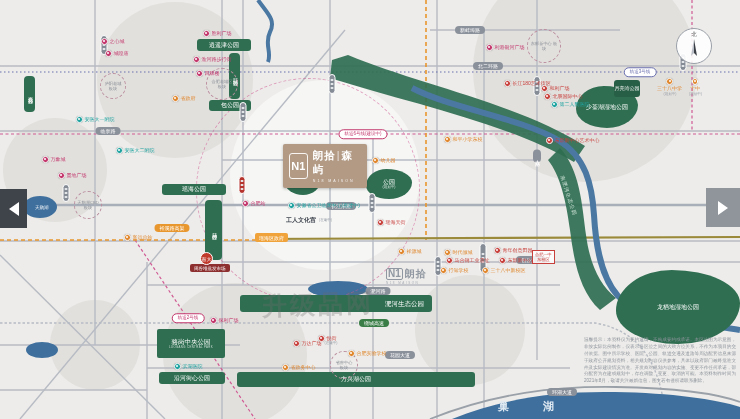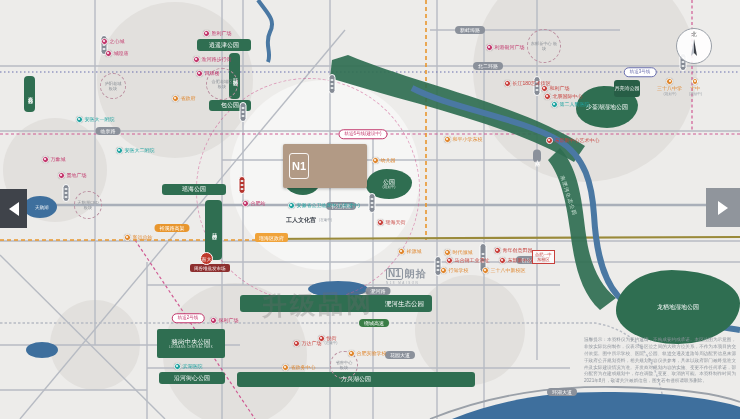--- a/index.html
+++ b/index.html
@@ -433,31 +433,36 @@
         <span class="lbl" style="color: rgb(224, 134, 44);">省政务中心</span>
       </div>
       <div class="poi" style="left: 174px; top: 363px;">
         <span class="dot" style="background: rgb(31, 163, 160);"></span>
         <span class="lbl" style="color: rgb(31, 163, 160);">滨湖医院</span>
       </div>
     </div>
 
   <div id="project" class="abs">
     <div class="mark">N1</div>
+    <div class="names">
+      <div class="cn"><span>朗拾</span><span class="sep">|</span><span>森屿</span></div>
+      <div class="latin">N18 MAISON</div>
+    </div>
   </div>
 
   <div id="phase2" class="abs">
     <div class="row">
         <span class="m">N1</span>
         <span class="n">朗拾</span>
       </div>
     <div class="latin">N18 MAISON</div>
   </div>
 
   <div id="watermark" class="abs">升级品网</div>
+  <div id="lake-label" class="abs">巢湖</div>
   <div id="compass" class="abs">
     <div class="n">北</div>
     <svg width="16" height="22" viewBox="0 0 16 22">
       <path d="M8,1 L11,18 L8,15 Z" fill="#3a3e45"></path>
         <path d="M8,1 L5,18 L8,15 Z" fill="#b9bec6"></path>
     </svg>
   </div>
   <div id="disclaimer" class="abs">温馨提示：本资料仅为要约邀请，不构成要约或承诺。本区位图为示意图，非按实际比例制作，仅表示各区位之间的大致方位关系，不作为本项目的交付依据。图中所示学校、医院、公园、轨道交通及道路等周边配套信息来源于政府公开规划资料，相关规划内容仅供参考，具体以政府部门最终批准文件及实际建设情况为准。开发商对规划内容的实施、变更不作任何承诺，部分配套为在建或规划中，存在调整、变更、取消的可能。本资料制作时间为2021年8月，敬请关注最新信息，图文若有侵权请联系删除。</div>
 
   <div id="nav-left" class="navbtn">

